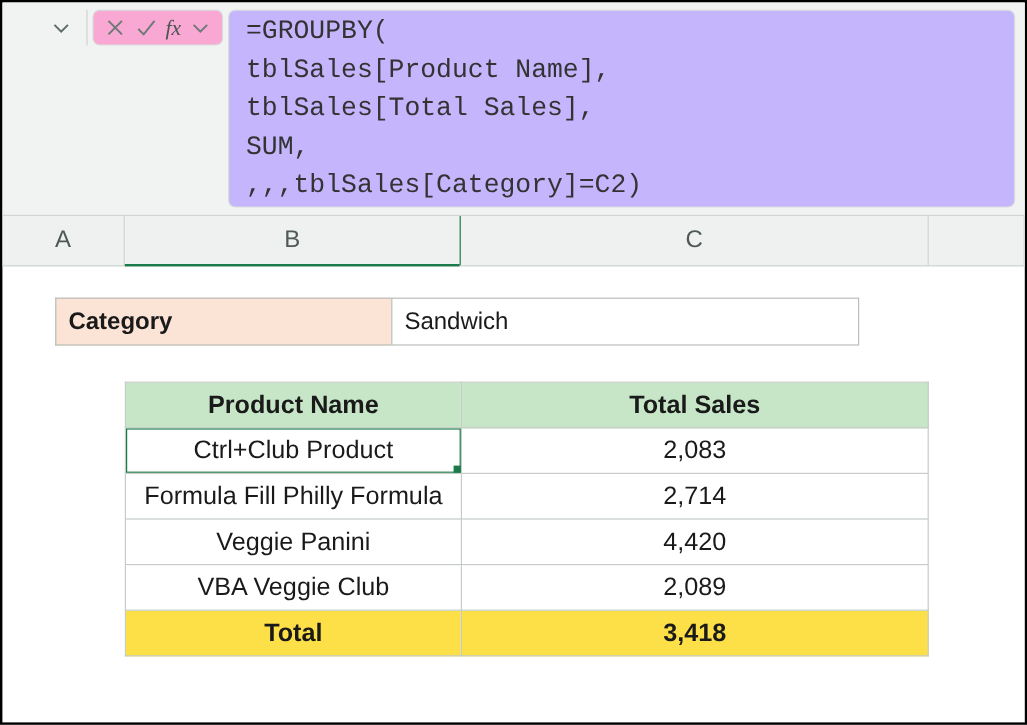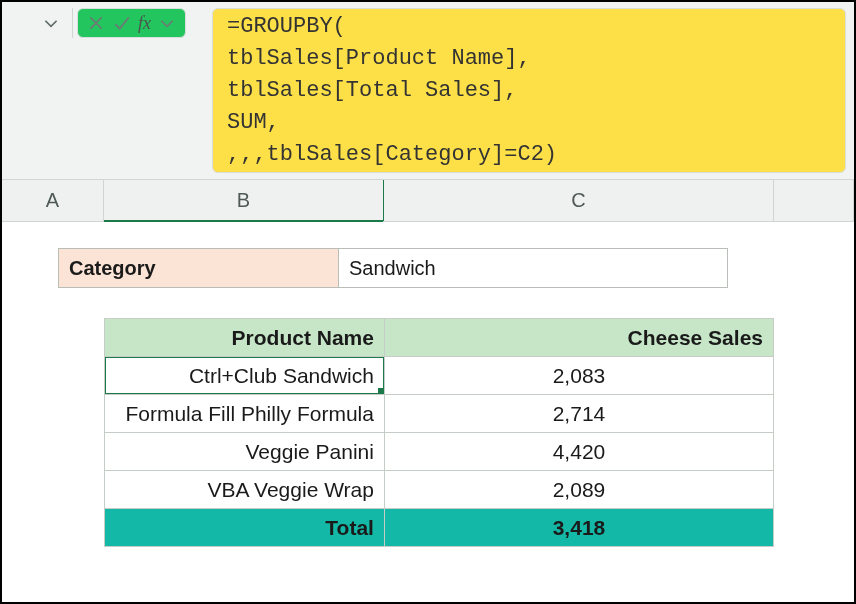--- a/index.html
+++ b/index.html
@@ -38,21 +38,21 @@
     height: 30px;
     background: #cfd5d2;
     margin: 0 4px;
   }
 
   .btn-group {
     display: flex;
     align-items: center;
     gap: 2px;
     height: 30px;
-    background: #22c55e;
+    background: #f9a8d4;
     border: 1px solid #d9dedc;
     border-radius: 6px;
     padding: 0 6px;
   }
   .fb-btn {
     width: 24px;
     height: 26px;
     display: flex;
     align-items: center;
     justify-content: center;
@@ -63,24 +63,24 @@
   .fx-label {
     font-style: italic;
     font-family: "Times New Roman", serif;
     font-size: 18px;
     color: #4b544f;
     padding: 0 2px;
   }
 
   .formula-box {
     flex: 1;
-    background: #fde047;
+    background: #c4b5fd;
     border: 1px solid #d9dedc;
     border-radius: 6px;
-    margin-left: 26px;
+    margin-left: 4px;
     padding: 2px 14px;
     font-family: Consolas, "Courier New", monospace;
     font-size: 22px;
     line-height: 1.45;
     color: #333;
     white-space: pre;
     overflow: hidden;
   }
 
   
@@ -106,21 +106,21 @@
     height:2px; background:#1c7a4a;
   }
   .col-C { width: 390px; }
   .col-rest { flex:1; }
 
   
   .sheet { position: relative; padding-top: 26px; }
 
   .cat-row {
     display: flex;
-    margin-left: 56px;
+    margin-left: 44px;
     width: 670px;
   }
   .cat-label {
     width: 280px;
     height: 40px;
     border: 1px solid #b9beb8;
     border-right: none;
     background: #fbe4d5;
     font-weight: 700;
     padding: 6px 10px;
@@ -139,30 +139,30 @@
   .data-table {
     margin-left: 102px;
     margin-top: 30px;
     width: 670px;
     border-collapse: collapse;
   }
   .data-table th, .data-table td {
     border: 1px solid #c6ccc6;
     height: 38px;
     padding: 4px 10px;
-    text-align: right;
+    text-align: center;
     font-size: 21px;
   }
   .data-table th {
     background: #c7e6c7;
     font-weight: 700;
   }
   .data-table td.num { text-align: center; }
   .data-table .total-row td {
-    background: #14b8a6;
+    background: #fde047;
     font-weight: 700;
   }
   .col-prod { width: 280px; }
   .col-sales { width: 390px; }
 
   
   .active-cell {
     position: relative;
     overflow: hidden;
     white-space: nowrap;
@@ -232,38 +232,38 @@
   </div>
 
   <table class="data-table">
     <colgroup>
         <col class="col-prod">
         <col class="col-sales">
       </colgroup>
     <thead>
       <tr>
         <th>Product Name</th>
-        <th>Cheese Sales</th>
+        <th>Total Sales</th>
       </tr>
     </thead>
     <tbody>
       <tr>
-        <td class="active-cell">Ctrl+Club Sandwich</td>
+        <td class="active-cell">Ctrl+Club Product</td>
         <td class="num">2,083</td>
       </tr>
       <tr>
         <td style="overflow:hidden;white-space:nowrap;">Formula Fill Philly Formula</td>
         <td class="num">2,714</td>
       </tr>
       <tr>
         <td>Veggie Panini</td>
         <td class="num">4,420</td>
       </tr>
       <tr>
-        <td>VBA Veggie Wrap</td>
+        <td>VBA Veggie Club</td>
         <td class="num">2,089</td>
       </tr>
       <tr class="total-row">
         <td>Total</td>
         <td class="num">3,418</td>
       </tr>
     </tbody>
   </table>
 
 </div>

